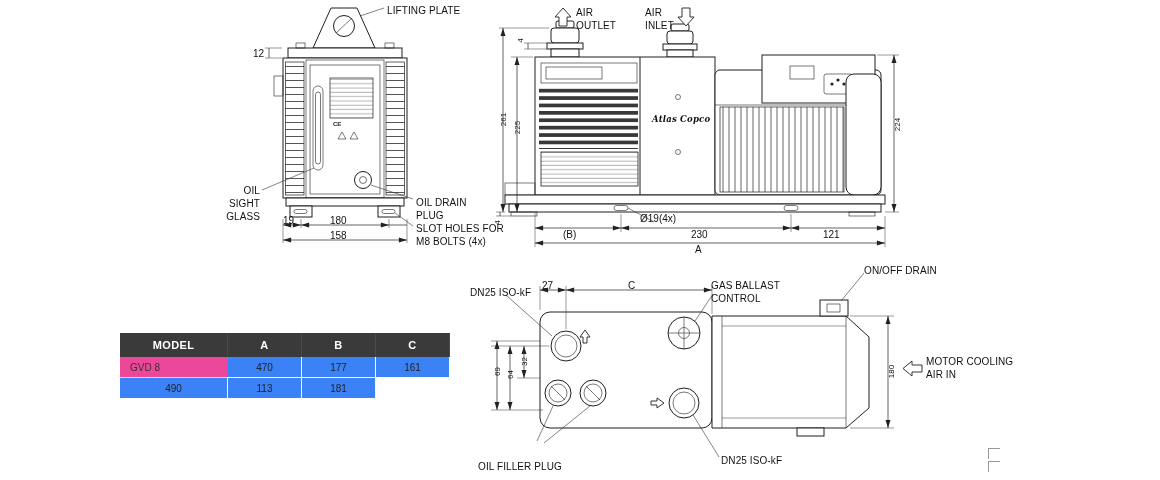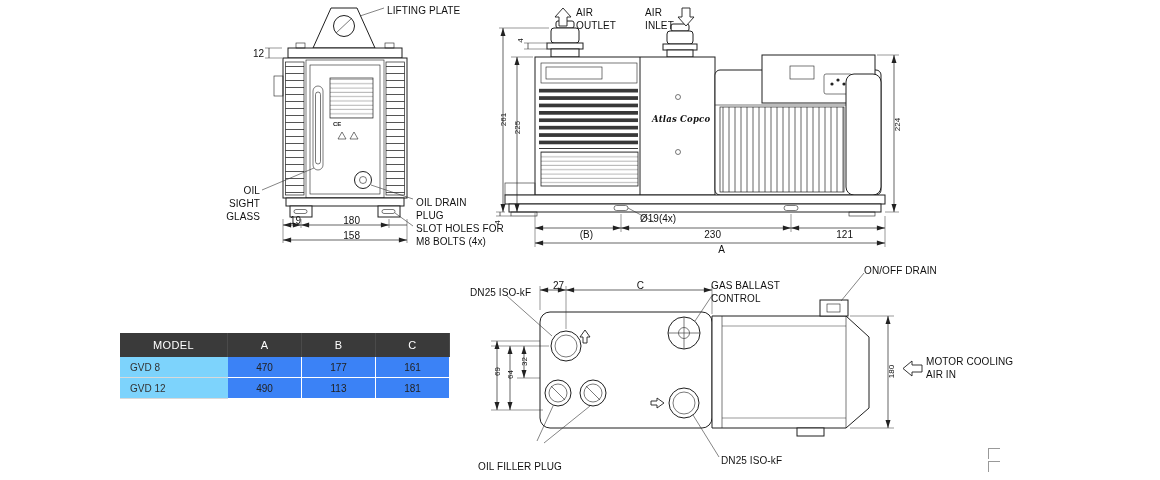--- a/index.html
+++ b/index.html
@@ -3,44 +3,44 @@
 <meta charset="utf-8">
 <style>
   *{margin:0;padding:0;box-sizing:border-box}
   body{background:#fff}
   #canvas{position:relative;width:1160px;height:480px;background:#fff;overflow:hidden;
           font-family:"Liberation Sans",sans-serif;color:#111}
   .dwg{position:absolute}
   .lbl{position:absolute;font-size:10px;line-height:1.3;letter-spacing:.1px;color:#111;white-space:pre-line}
   .lbl.r{text-align:right}
   .dim{position:absolute;font-size:10px;color:#111;white-space:nowrap}
-  .dim.c{text-align:right}
+  .dim.c{text-align:left}
   .vdim{position:absolute;font-size:8px;color:#111;width:24px;text-align:center;
         transform:rotate(-90deg);white-space:nowrap}
   .vdim.s{width:12px}
   .brand{position:absolute;font-family:"DejaVu Serif",serif;font-style:italic;font-weight:bold;
          font-size:8.5px;color:#111;letter-spacing:.2px}
   .ce{position:absolute;font-size:6px;font-weight:bold;color:#222}
   
   .ol{stroke:#1f1f1f;stroke-width:1;fill:#fff}
   .nf{stroke:#1f1f1f;stroke-width:1;fill:none}
   .thin{stroke:#1f1f1f;stroke-width:.6;fill:none}
   .thin2{stroke:#444;stroke-width:.7;fill:none}
   .xl{stroke:#333;stroke-width:.5;fill:none}
   .dl{stroke:#222;stroke-width:.7;fill:none}
   .ldr{stroke:#333;stroke-width:.6;fill:none}
   .hollow{stroke:#1f1f1f;stroke-width:.9;fill:#fff}
   
   .spec-table{position:absolute;left:120px;top:333px;display:grid;
               grid-template-columns:108px 74px 74px 74px}
-  .th{background:#3a3a3a;color:#fff;font-size:11px;font-weight:normal;height:24px;
+  .th{background:#3a3a3a;color:#fff;font-size:11px;font-weight:bold;height:24px;
       display:flex;align-items:center;justify-content:center;letter-spacing:.4px;
       border-right:1px solid #4a4a4a}
   .td{height:21px;display:flex;align-items:center;font-size:10px}
-  .td.model{background:#7dd3fc;padding-left:10px;border-bottom:1px solid #d9d9d9;color:#333}
+  .td.model{background:#ec4899;padding-left:10px;border-bottom:1px solid #d9d9d9;color:#333}
   .td.val{background:#3b82f6;justify-content:center;border-right:1px solid #fff;
           border-bottom:1px solid #fff;color:#222}
   .mark{position:absolute;border-left:1px solid #999;border-top:1px solid #999;width:12px;height:11px}
 </style>
 </head>
 <body>
 
 <div id="canvas">
 
   <svg width="0" height="0" style="position:absolute">
@@ -297,21 +297,20 @@
     <div class="th">MODEL</div>
     <div class="th">A</div>
     <div class="th">B</div>
     <div class="th">C</div>
 
     <div class="td model">GVD 8</div>
     <div class="td val">470</div>
     <div class="td val">177</div>
     <div class="td val">161</div>
 
-    <div class="td model">GVD 12</div>
     <div class="td val">490</div>
     <div class="td val">113</div>
     <div class="td val">181</div>
   </div>
 
   <div class="mark" style="left:988px;top:448px"></div>
   <div class="mark" style="left:988px;top:461px"></div>
 
 </div>
 

